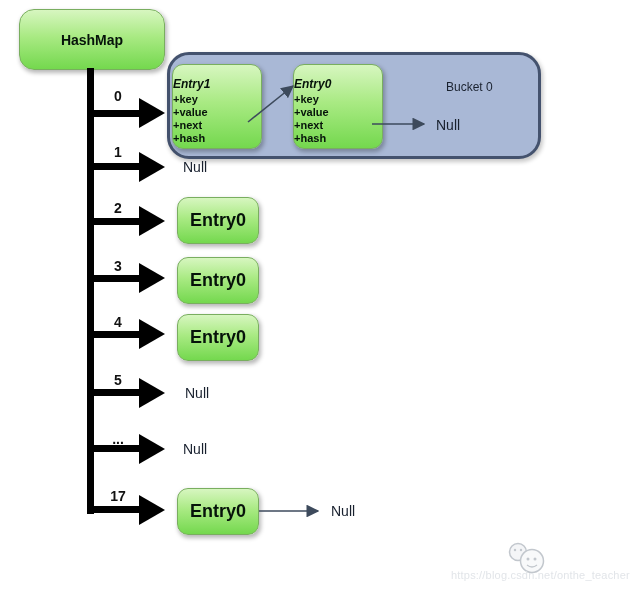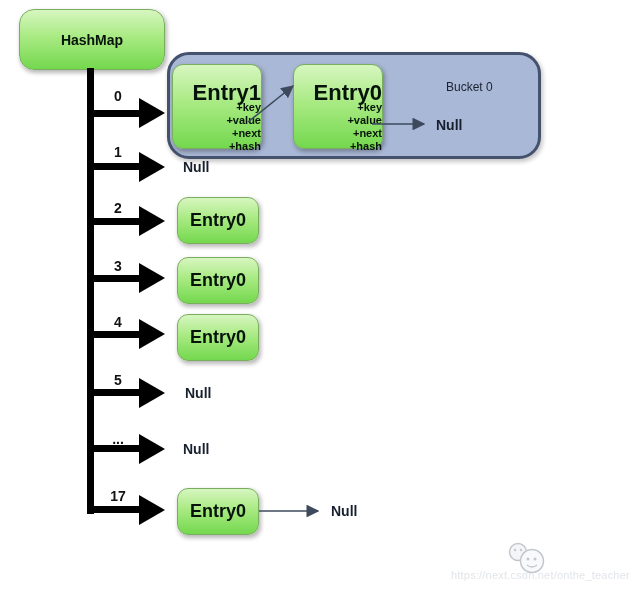--- a/index.html
+++ b/index.html
@@ -5,33 +5,33 @@
   html,body{margin:0;padding:0;background:#fff;}
   .canvas{
     position:relative;width:640px;height:589px;background:#ffffff;
     font-family:"Liberation Sans",sans-serif;overflow:hidden;
   }
   .gnode{
     position:absolute;
     background:linear-gradient(180deg,#d7f6c0 0%,#a9ea83 45%,#74d84e 100%);
     border:1px solid #79ae5f;border-radius:11px;
     box-shadow:1.5px 2.5px 4px rgba(0,0,0,0.28);
-    color:#06130a;font-weight:bold;text-align:right;
+    color:#06130a;font-weight:bold;text-align:left;
   }
   .root-node{border-radius:15px;font-size:14px;}
   .entry-simple{font-size:18px;}
-  .entry-title{font-size:22px;line-height:17px;margin-top:19px;}
+  .entry-title{font-size:12px;line-height:17px;margin-top:11px;font-style:italic;}
   .entry-field{font-size:11px;line-height:13px;font-weight:bold;}
   .bucket{
     position:absolute;background:#a9b8d6;border:3px solid #44526e;border-radius:22px;
     box-shadow:1.5px 2.5px 4px rgba(0,0,0,0.22);
   }
   .bucket-label{position:absolute;font-weight:normal;font-size:12px;color:#1a2230;}
   .idx{position:absolute;font-weight:bold;font-size:14px;color:#111;width:36px;text-align:center;}
-  .nulltext{position:absolute;font-weight:bold;font-size:14px;color:#18202e;}
+  .nulltext{position:absolute;font-weight:normal;font-size:14px;color:#18202e;}
   .trunk{position:absolute;left:87px;top:68px;width:7px;height:446px;background:#000;}
   .stem{position:absolute;left:87px;width:53px;height:7px;background:#000;}
   .ahead{position:absolute;left:139px;width:0;height:0;
     border-top:15px solid transparent;border-bottom:15px solid transparent;border-left:26px solid #000;}
   .overlay{position:absolute;left:0;top:0;pointer-events:none;}
   .flexcenter{display:flex;align-items:center;justify-content:center;}
   .wm-name{position:absolute;left:549px;top:549px;font-size:16px;font-weight:bold;color:#969da6;}
   .wm-url{position:absolute;left:451px;top:569px;font-size:11px;color:#e2e5e9;letter-spacing:0.2px;}
 </style>
 </head>
@@ -130,15 +130,15 @@
 
   <svg class="overlay" style="left:506px;top:541px;" width="42" height="34" viewBox="0 0 42 34">
     <circle cx="12" cy="11" r="8.5" fill="#f4f5f7" stroke="#c2c7cd" stroke-width="1.5"></circle>
     <circle cx="26" cy="20" r="11.5" fill="#f8f9fa" stroke="#c2c7cd" stroke-width="1.5"></circle>
     <circle cx="9" cy="9" r="1.2" fill="#c2c7cd"></circle>
     <circle cx="15" cy="9" r="1.2" fill="#c2c7cd"></circle>
     <circle cx="22" cy="18" r="1.5" fill="#c2c7cd"></circle>
     <circle cx="29" cy="18" r="1.5" fill="#c2c7cd"></circle>
     <path d="M21,24 q5,4 10,0" stroke="#c2c7cd" stroke-width="1.3" fill="none"></path>
   </svg>
-  <div class="wm-url">https://next.csdn.net/onthe_teacher</div>
+  <div class="wm-url">https://blog.csdn.net/onthe_teacher</div>
 
 </div>
 
 </body></html>

